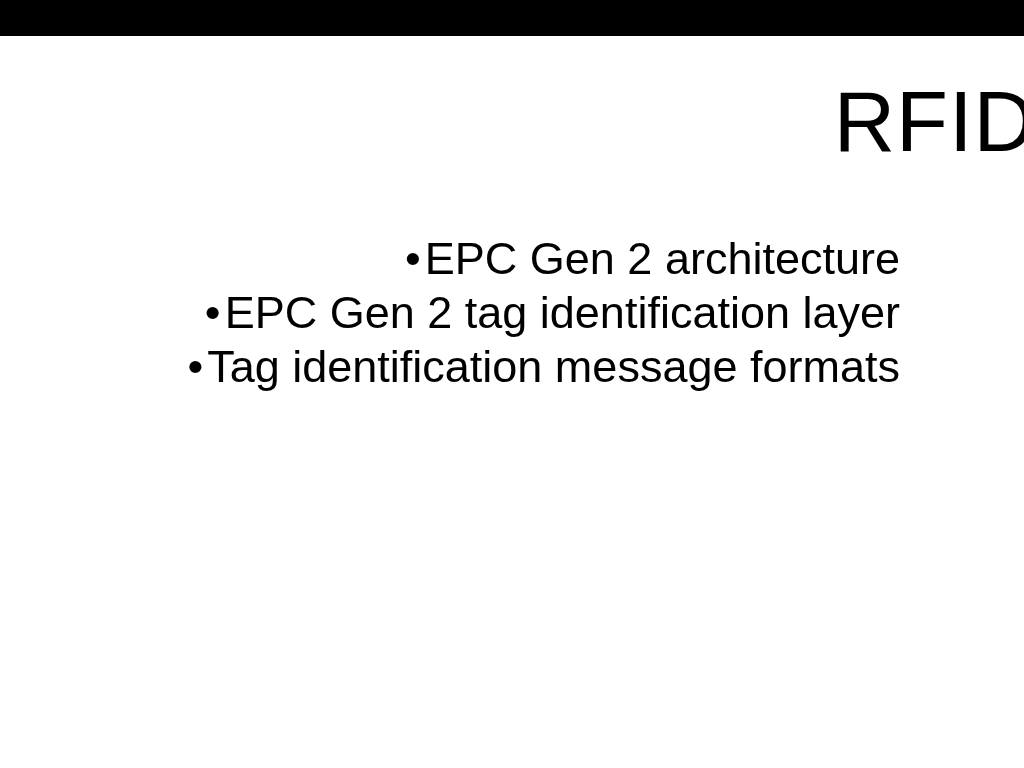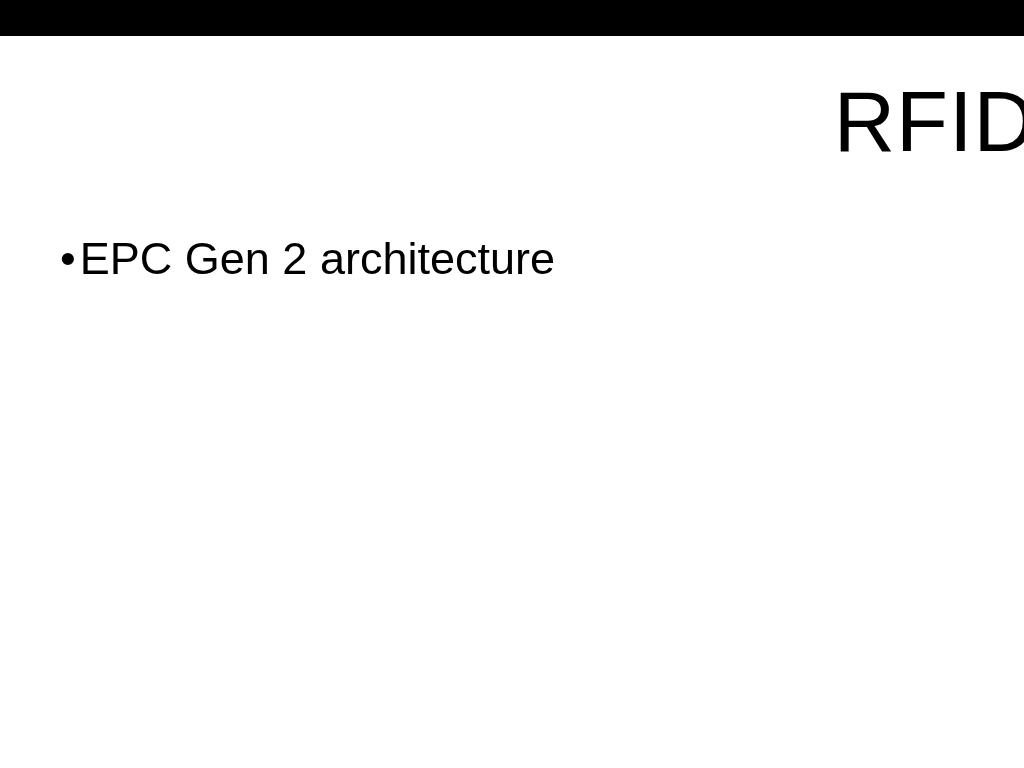--- a/index.html
+++ b/index.html
@@ -40,21 +40,21 @@
     color: #000000;
     white-space: nowrap;
   }
   .bullet-list {
     position: absolute;
     top: 232px;
     left: 0;
     width: 900px;
     padding-left: 60px;
     box-sizing: border-box;
-    text-align: left;
+    text-align: right;
   }
   .bullet-line {
     font-size: 45px;
     font-weight: 400;
     line-height: 54px;
     color: #000000;
     white-space: nowrap;
   }
   .bullet-marker {
     display: inline-block;
@@ -70,17 +70,23 @@
 
   <h1 class="slide-title">RFID</h1>
 
   <div class="bullet-list">
 
     <div class="bullet-line">
       <span class="bullet-marker">•</span><span>EPC Gen 2 architecture</span>
     </div>
 
 
+    <div class="bullet-line">
+      <span class="bullet-marker">•</span><span>EPC Gen 2 tag identification layer</span>
+    </div>
 
+    <div class="bullet-line">
+      <span class="bullet-marker">•</span><span>Tag identification message formats</span>
+    </div>
 
   </div>
 
 </div>
 
 </body></html>

